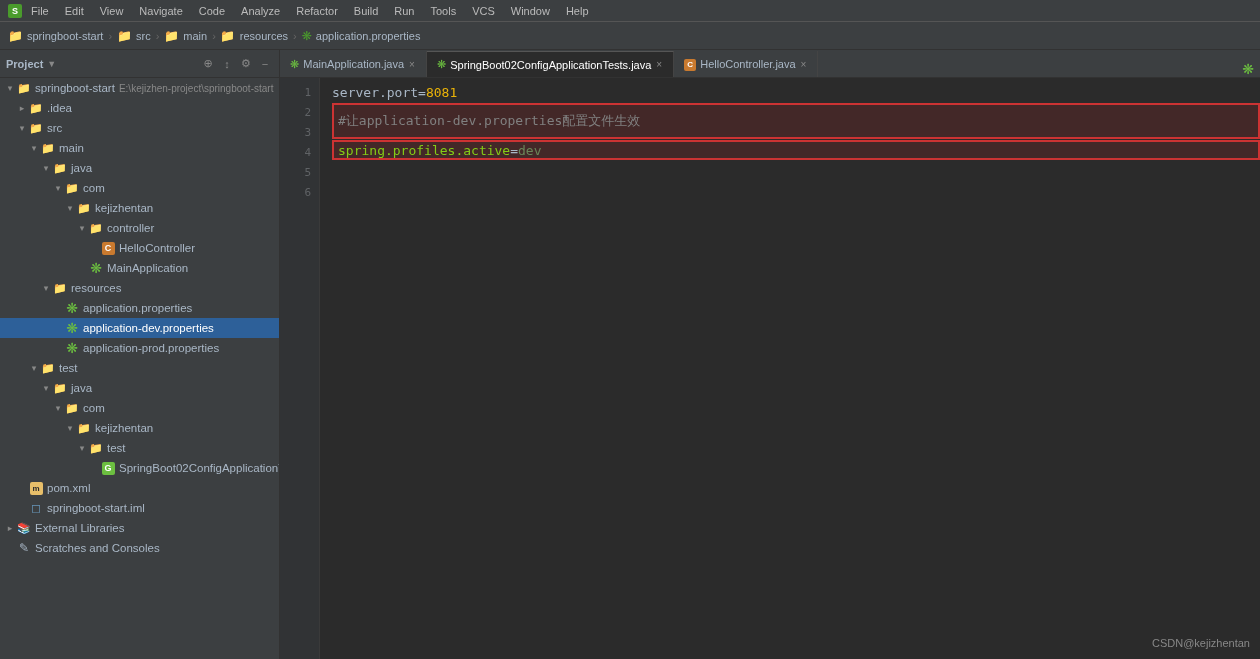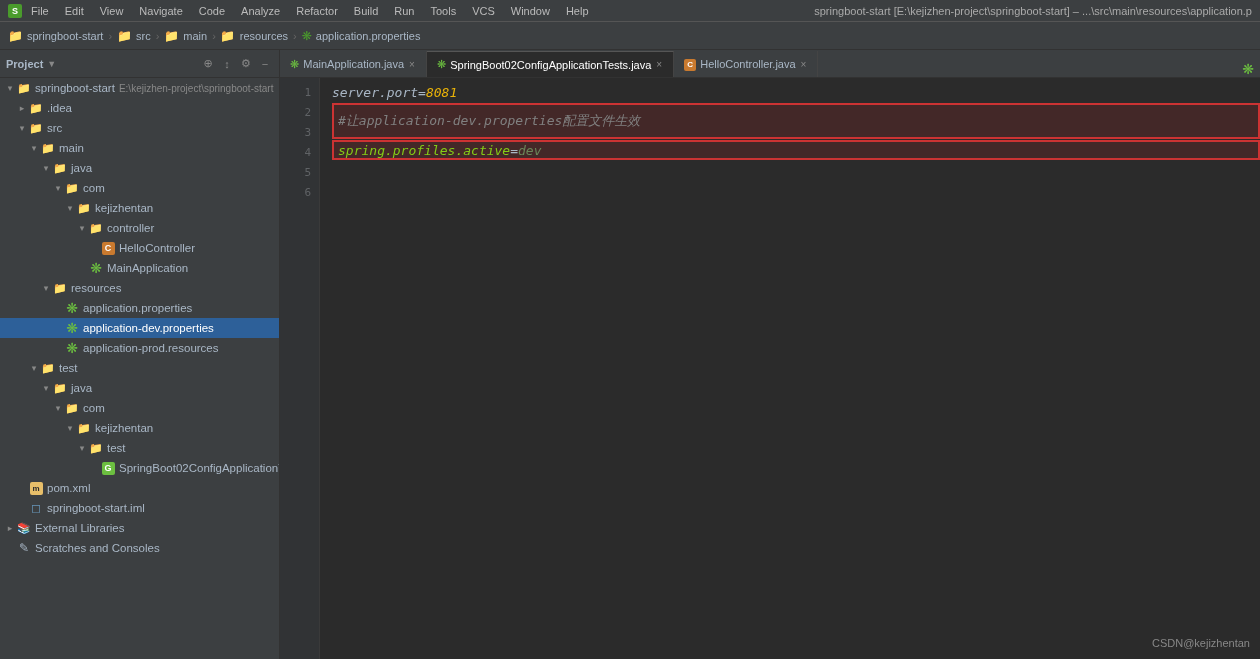--- a/index.html
+++ b/index.html
@@ -229,21 +229,20 @@
       font-size: 11px;
       color: #606366;
       font-family: 'Consolas', monospace;
     }
 
     .code-area {
       flex: 1;
       padding: 4px 0 4px 12px;
       font-family: 'Consolas', 'Courier New', monospace;
       font-size: 13px;
-      font-style: italic;
     }
 
     .code-line {
       height: 20px;
       display: flex;
       align-items: center;
     }
 
     .watermark {
       position: absolute;
@@ -268,21 +267,20 @@
       <span>Code</span>
       <span>Analyze</span>
       <span>Refactor</span>
       <span>Build</span>
       <span>Run</span>
       <span>Tools</span>
       <span>VCS</span>
       <span>Window</span>
       <span>Help</span>
     </div>
-  <div class="title-text">springboot-start [E:\kejizhen-project\springboot-start] – ...\src\main\resources\application.p</div>
 </div>
 
 <div class="breadcrumb-bar">
   <span class="folder-icon">📁</span>
   <span>springboot-start</span>
   <span class="breadcrumb-separator">›</span>
   <span class="folder-icon">📁</span>
   <span>src</span>
   <span class="breadcrumb-separator">›</span>
   <span class="folder-icon">📁</span>
@@ -383,21 +381,21 @@
           <span class="tree-icon icon-properties">
             <span style="color:#6cbf40;font-size:14px;">❋</span>
           </span>
           <span class="tree-label">application-dev.properties</span>
         </div>
         <div class="tree-item indent-4">
           <span class="tree-arrow"></span>
           <span class="tree-icon icon-properties">
             <span style="color:#6cbf40;font-size:14px;">❋</span>
           </span>
-          <span class="tree-label">application-prod.resources</span>
+          <span class="tree-label">application-prod.properties</span>
         </div>
         <div class="tree-item indent-2">
           <span class="tree-arrow">▾</span>
           <span class="tree-icon icon-folder" style="font-size: 11px;">📁</span>
           <span class="tree-label">test</span>
         </div>
         <div class="tree-item indent-3">
           <span class="tree-arrow">▾</span>
           <span class="tree-icon icon-folder" style="font-size: 11px;">📁</span>
           <span class="tree-label">java</span>

